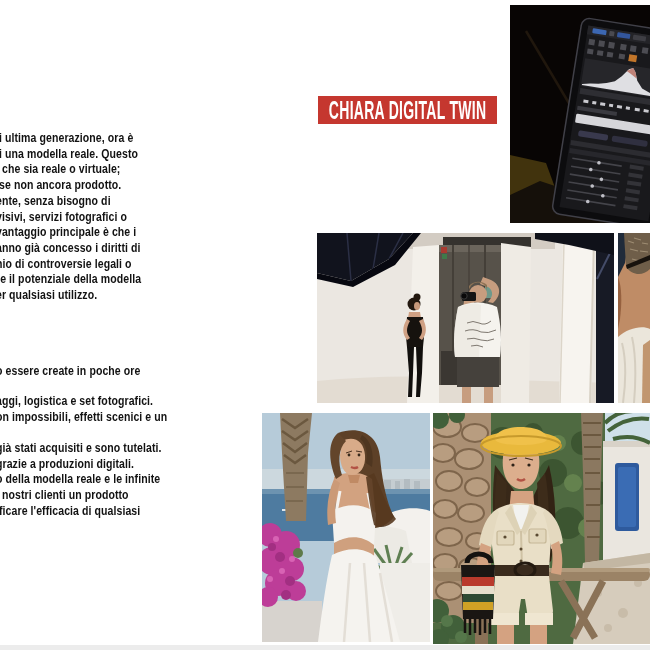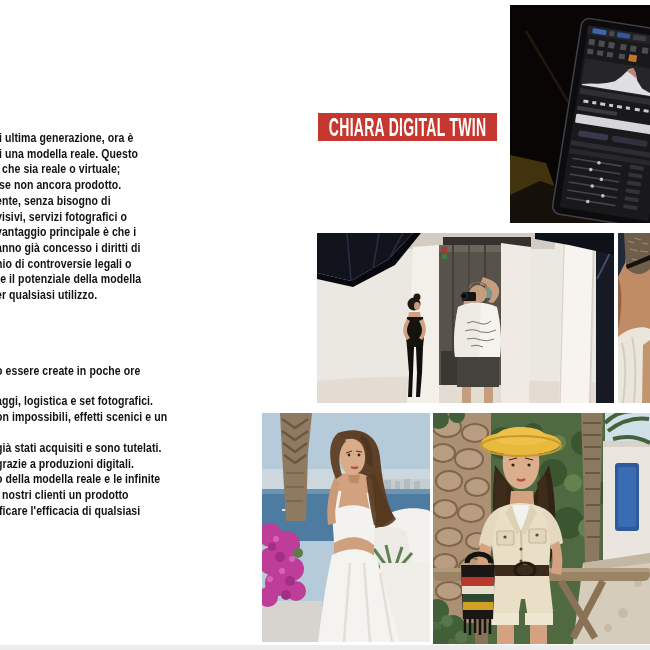--- a/index.html
+++ b/index.html
@@ -1,21 +1,21 @@
 <!DOCTYPE html>
 <html><head>
 <meta charset="utf-8">
 <style>
   html,body{margin:0;padding:0;background:#ffffff;}
   #canvas{position:relative;width:650px;height:650px;background:#ffffff;overflow:hidden;
           font-family:"Liberation Sans", sans-serif;}
   .txtblock{position:absolute;left:-4px;transform:scaleX(0.78);transform-origin:0 0;
             font-size:13.5px;font-weight:bold;color:#121212;line-height:15.7px;
             letter-spacing:0.1px;white-space:nowrap;}
-  .banner{position:absolute;left:318px;top:113px;width:179px;height:28px;background:#c5372f;
+  .banner{position:absolute;left:318px;top:96px;width:179px;height:28px;background:#c5372f;
           display:flex;align-items:center;justify-content:center;overflow:hidden;}
   .banner-text{color:#ffffff;font-weight:bold;font-size:25px;letter-spacing:0.5px;
                white-space:nowrap;transform:scaleX(0.56);transform-origin:center center;}
   figure.ph{position:absolute;margin:0;padding:0;overflow:hidden;background:#ddd;}
   figure.ph svg{display:block;width:100%;height:100%;}
   #ph-editing{left:510px;top:5px;width:140px;height:218px;}
   #ph-studio{left:317px;top:233px;width:297px;height:170px;}
   #ph-closeup{left:618px;top:233px;width:32px;height:170px;}
   #ph-seaside{left:262px;top:413px;width:168px;height:229px;}
   #ph-romper{left:433px;top:413px;width:217px;height:231px;}

